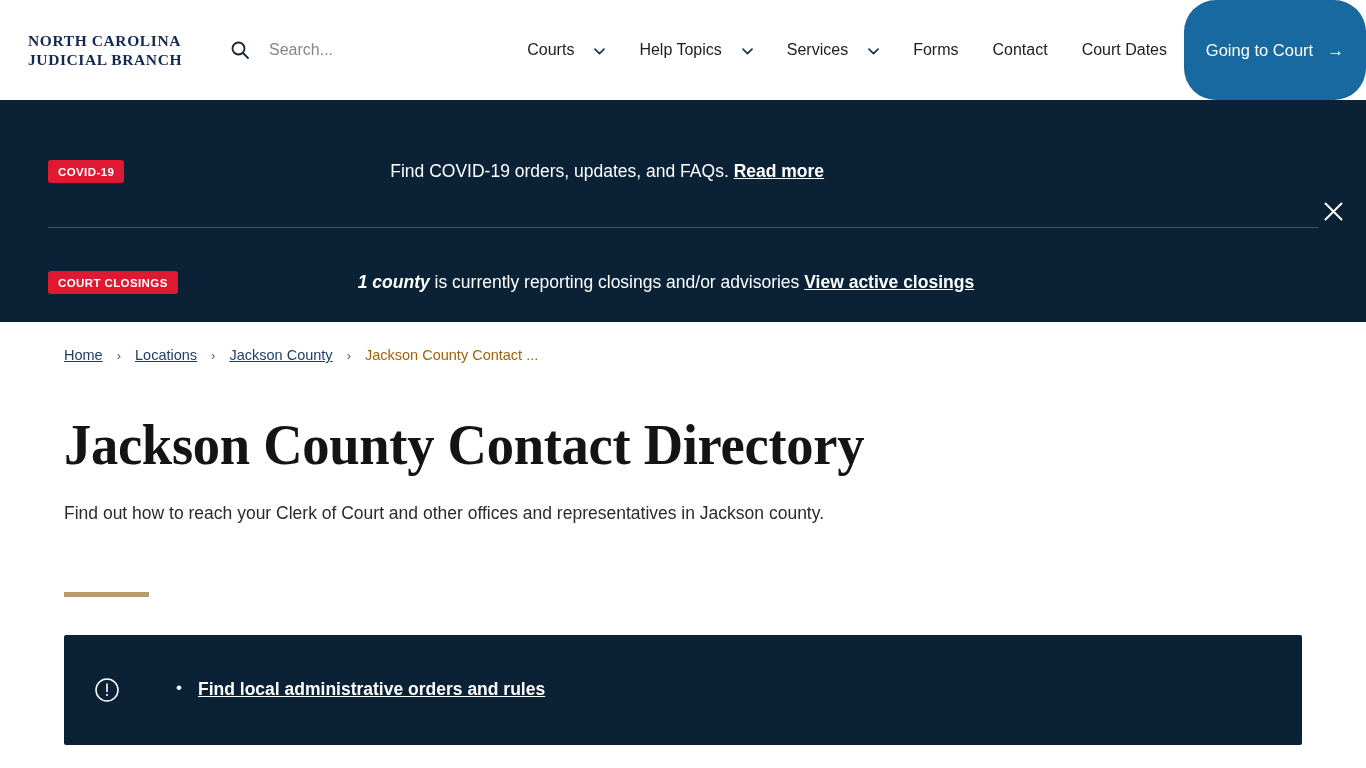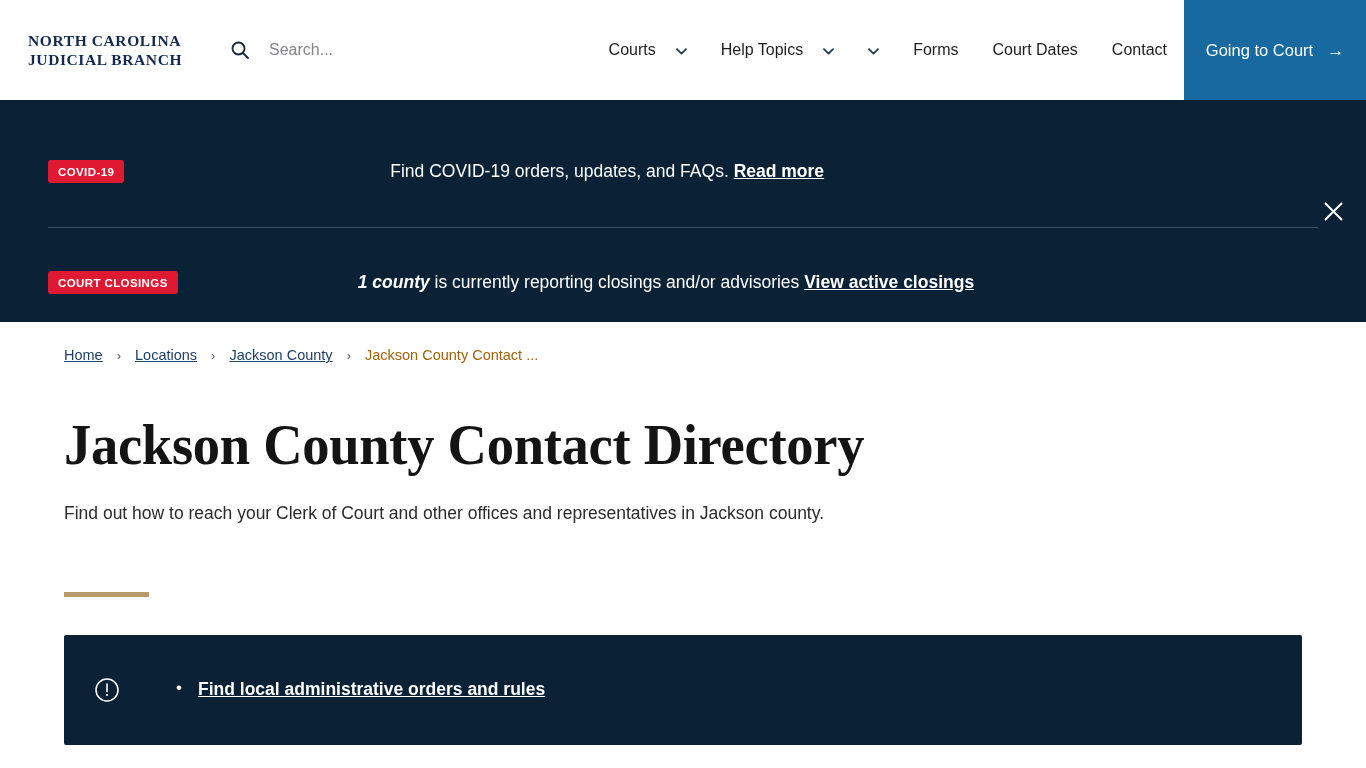--- a/index.html
+++ b/index.html
@@ -97,20 +97,21 @@
     width: 182px;
     background: #17699f;
     display: flex;
     align-items: center;
     justify-content: center;
     gap: 14px;
     color: #ffffff;
     font-size: 16.5px;
     cursor: pointer;
     white-space: nowrap;
+    border-radius: 32px;
   }
   .cta .arrow { font-size: 17px; line-height: 1; position: relative; top: 0px; }
 
   
   .alerts {
     background: #0b2236;
     width: 1366px;
     height: 222px;
     position: relative;
     padding: 16px;
@@ -301,34 +302,35 @@
     </div>
     <div class="navitem">
       <span>Help Topics</span>
       <span class="caret">
         <svg width="11" height="7" viewBox="0 0 11 7" fill="none">
             <path d="M1 1.2L5.5 5.6L10 1.2" stroke="#1b3a52" stroke-width="1.7" stroke-linecap="round" stroke-linejoin="round"></path>
           </svg>
       </span>
     </div>
     <div class="navitem">
+      <span>Services</span>
       <span class="caret">
         <svg width="11" height="7" viewBox="0 0 11 7" fill="none">
             <path d="M1 1.2L5.5 5.6L10 1.2" stroke="#1b3a52" stroke-width="1.7" stroke-linecap="round" stroke-linejoin="round"></path>
           </svg>
       </span>
     </div>
     <div class="navitem">
       <span>Forms</span>
     </div>
     <div class="navitem">
+      <span>Contact</span>
+    </div>
+    <div class="navitem">
       <span>Court Dates</span>
-    </div>
-    <div class="navitem">
-      <span>Contact</span>
     </div>
   </nav>
 
   <div class="cta">
     <span>Going to Court</span>
     <span class="arrow">→</span>
   </div>
 </div>
 
 <section class="alerts">

